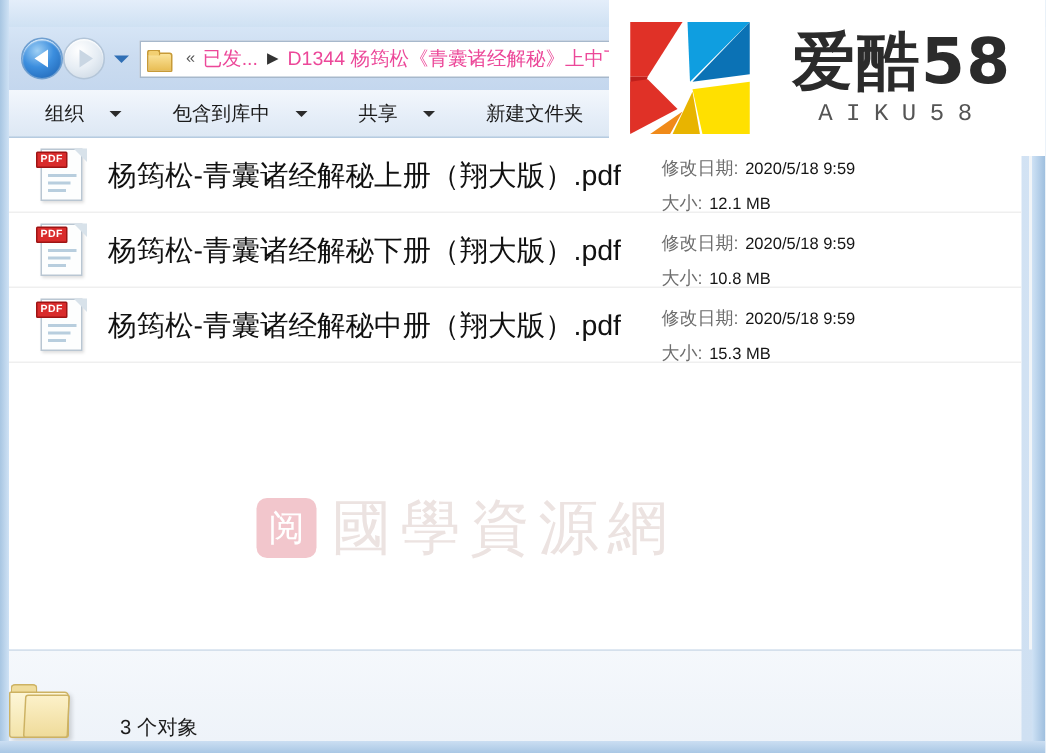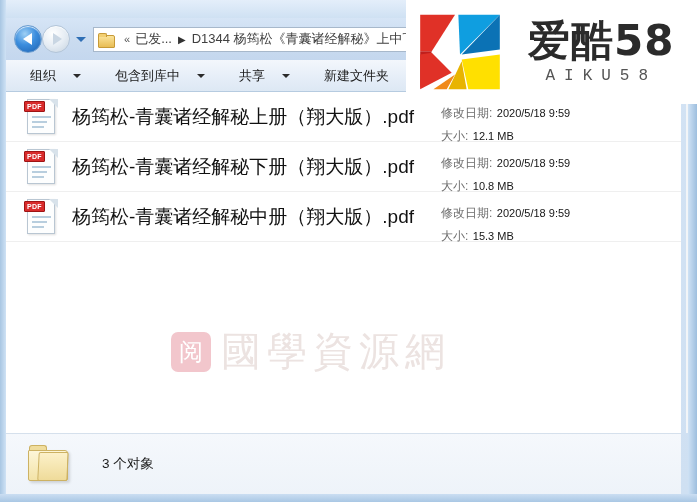--- a/index.html
+++ b/index.html
@@ -73,21 +73,21 @@
     content:""; position:absolute; left:0; top:2px; width:15px; height:11px;
     background:linear-gradient(to bottom,#fbe39a,#e8bd54); border:1px solid #c79a37;
     border-radius:1px 2px 1px 1px;
   }
   .folder-mini:after{
     content:""; position:absolute; left:0; top:0px; width:7px; height:3px;
     background:#f2cf72; border:1px solid #c79a37; border-bottom:none; border-radius:2px 2px 0 0;
   }
   .crumb-sep { color:#555; margin:0 5px; font-size:11px; }
   .crumb-arrow { color:#333; margin:0 6px; font-size:10px; }
-  .crumb { color:#404040; }
+  .crumb { color:#ec4899; }
 
   
   .toolbar {
     position:absolute; left:6px; top:60px; width:682px; height:32px;
     background: linear-gradient(to bottom, #f3f7fc 0%, #e6eef8 55%, #dde8f4 100%);
     border-bottom:1px solid #b6cbe0;
     display:flex; align-items:center; padding-left:18px; gap:22px;
   }
   .tb-item {
     display:flex; align-items:center; gap:17px;
@@ -147,21 +147,21 @@
   .wm-text {
     font-size:40px; color:#ece3e1; letter-spacing:6px;
     font-family:"DejaVu Sans","Liberation Sans",sans-serif; font-weight:500;
   }
 
   
   .statusbar {
     position:absolute; left:6px; top:433px; width:675px; height:61px;
     background: linear-gradient(to bottom, #f5f8fc 0%, #eef3f9 100%);
     border-top:1px solid #d5e0ec;
-    display:flex; align-items:center; padding-left:22px;
+    display:flex; align-items:flex-end; 
   }
   .folder-big { width:44px; height:38px; position:relative; margin-right:30px; }
   .folder-big .tab {
     position:absolute; left:1px; top:0px; width:18px; height:6px;
     background:#f0dd9d; border:1px solid #cdb263; border-bottom:none; border-radius:3px 3px 0 0;
   }
   .folder-big .body {
     position:absolute; left:0px; top:5px; width:40px; height:31px;
     background:linear-gradient(to bottom,#fdf6d8,#f3e3a8);
     border:1px solid #cdb263; border-radius:1px 3px 2px 2px;

